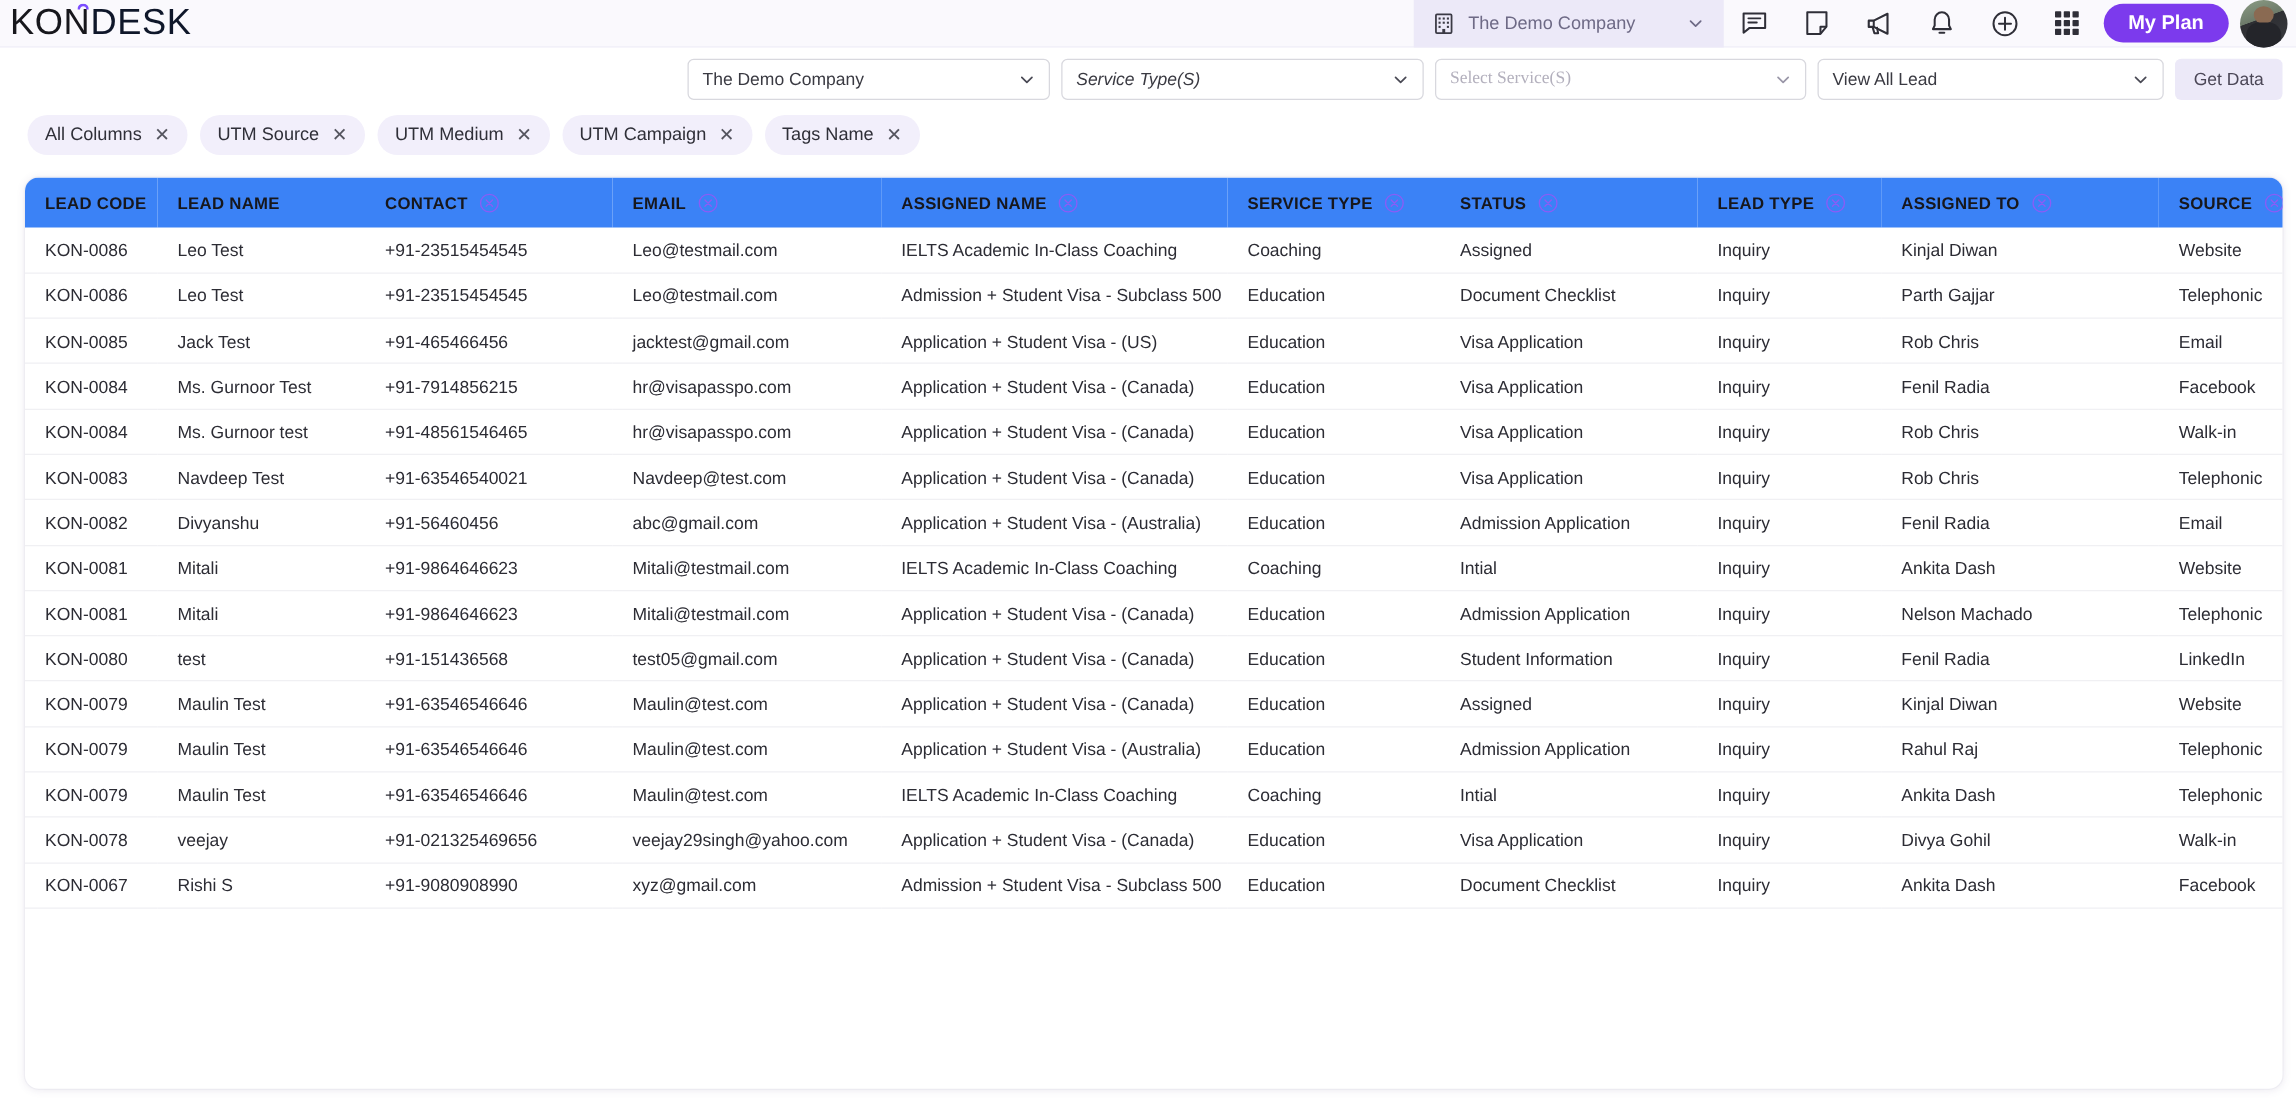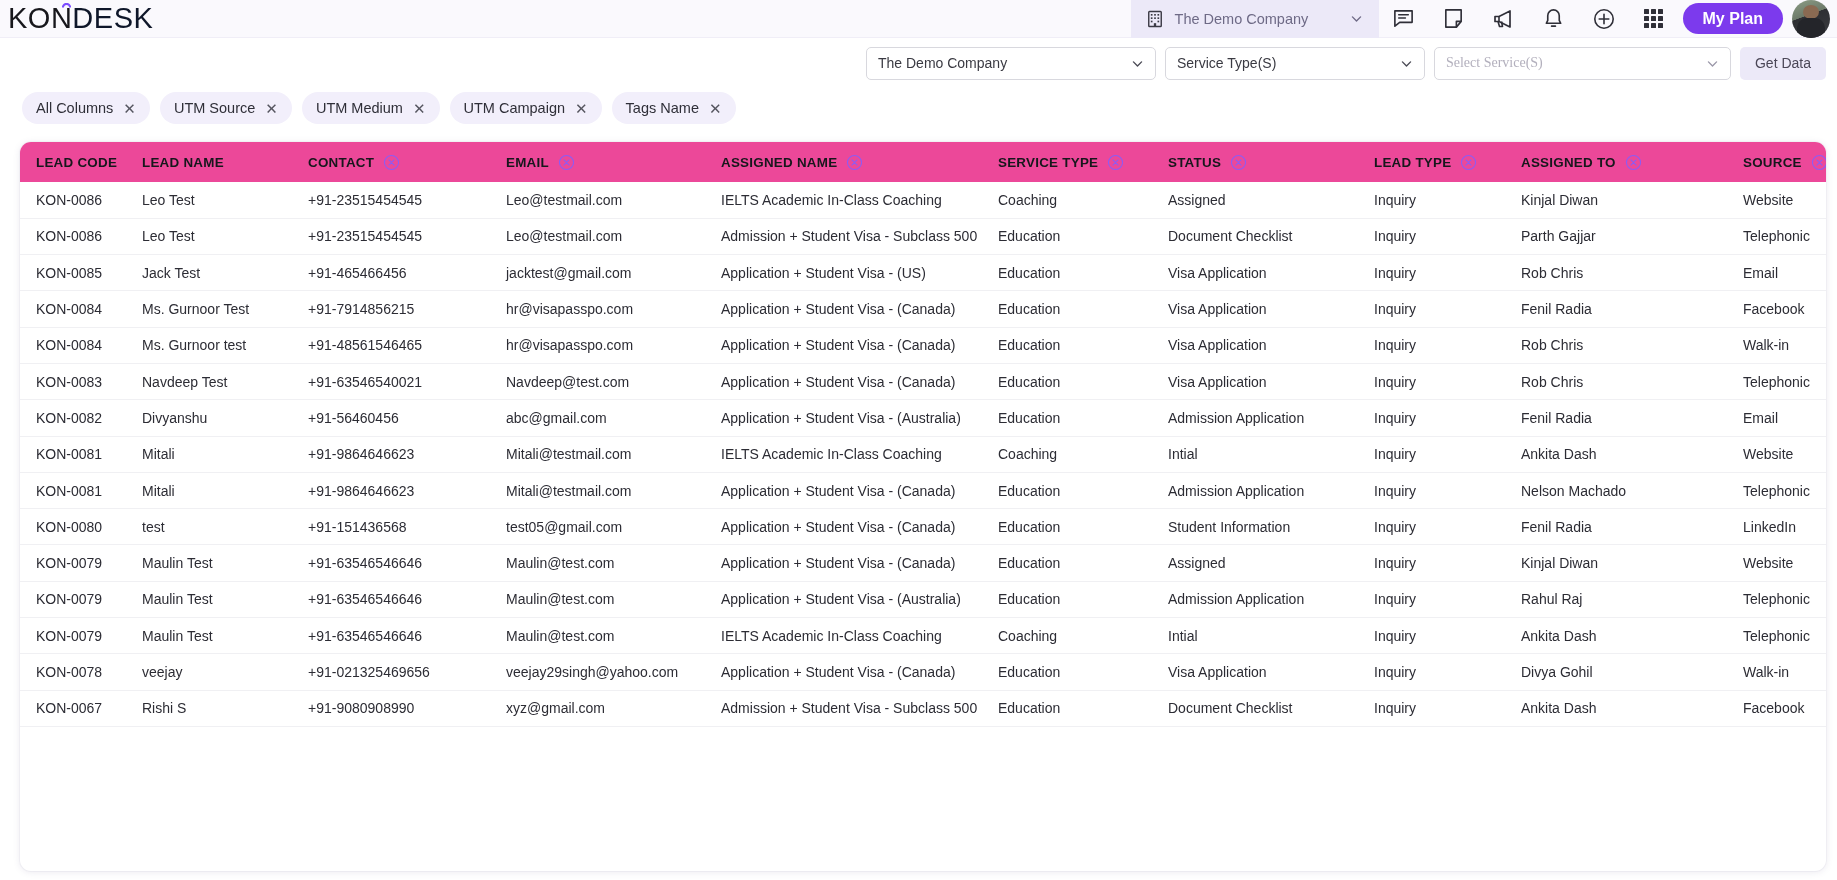--- a/index.html
+++ b/index.html
@@ -113,21 +113,21 @@
     align-items: center;
     padding: 0 11px;
     font-size: 14px;
     color: #3a3a42;
     background: #fff;
     cursor: pointer;
   }
   .sel .v { flex: 1; white-space: nowrap; }
   .sel.ph .v { color: #b3b0bd; }
   .sel.w1 { width: 290px; }
-  .sel.w2 { width: 260px; }
+  .sel.w2 { width: 290px; font-style: italic; }
   .sel.w3 { width: 297px; font-family: Liberation Serif, serif; }
   .sel.w4 { width: 277px; }
   .chev {
     width: 13px; height: 13px;
     flex: none;
     margin-left: 8px;
   }
   .getdata {
     height: 33px;
     background: #ece9f8;
@@ -174,21 +174,21 @@
     overflow: hidden;
     height: 729px;
     position: relative;
   }
   table {
     border-collapse: collapse;
     width: 1880px;
     table-layout: fixed;
   }
   thead th {
-    background: #ec4899;
+    background: #3b82f6;
     height: 40px;
     font-size: 13.4px;
     font-weight: 700;
     color: #17171c;
     text-align: left;
     letter-spacing: 0.25px;
     padding: 0;
     vertical-align: middle;
     white-space: nowrap;
   }
@@ -348,20 +348,26 @@
     </svg>
   </div>
 
   <div class="sel w3 ph">
     <span class="v">Select Service(S)</span>
     <svg class="chev" viewBox="0 0 16 16">
       <path d="M3 6 L8 11 L13 6" fill="none" stroke="#9a97a8" stroke-width="1.7" stroke-linecap="round" stroke-linejoin="round"></path>
     </svg>
   </div>
 
+  <div class="sel w4">
+    <span class="v">View All Lead</span>
+    <svg class="chev" viewBox="0 0 16 16">
+      <path d="M3 6 L8 11 L13 6" fill="none" stroke="#4a4a55" stroke-width="1.7" stroke-linecap="round" stroke-linejoin="round"></path>
+    </svg>
+  </div>
 
   <button class="getdata">Get Data</button>
 </div>
 
 <div class="chiprow">
     <div class="chip">
       <span>All Columns</span>
       <span class="x">✕</span>
     </div>
     <div class="chip">

